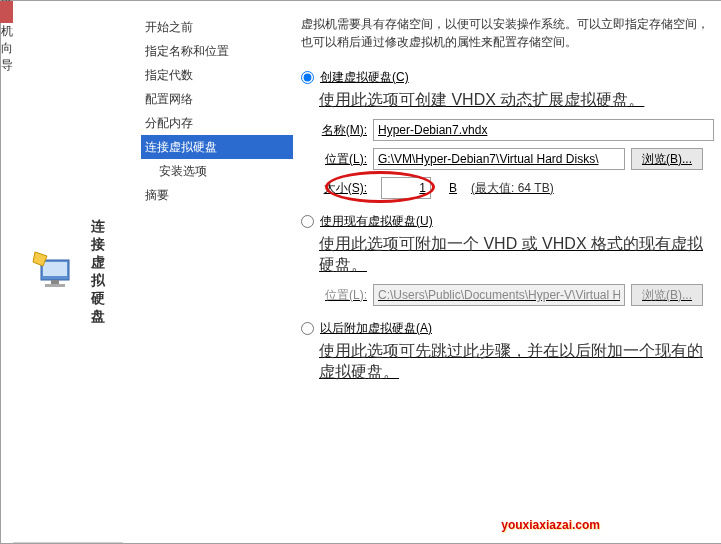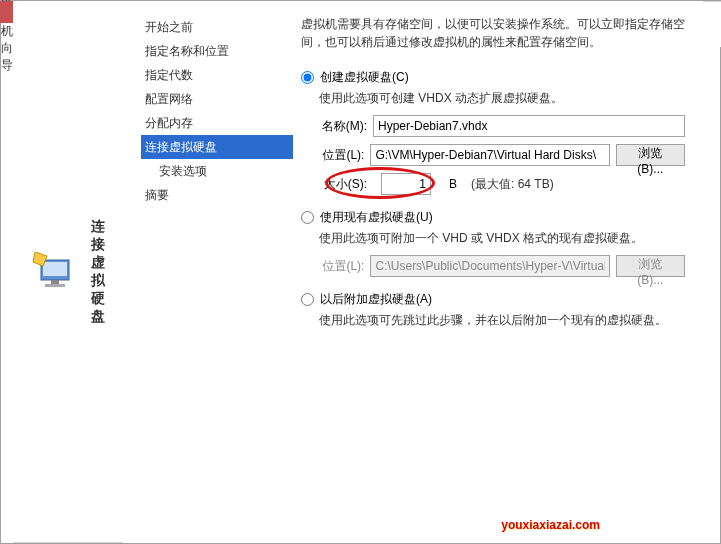--- a/index.html
+++ b/index.html
@@ -11,29 +11,29 @@
 .header { display: flex; align-items: center; padding: 10px 18px 10px 18px; border-bottom: 1px solid #d0d0d0; background: #fff; }
 .header-icon { width: 48px; height: 48px; margin-right: 12px; position: relative; }
 .header-title { font-size: 14px; font-weight: bold; color: #333; }
 .content { flex: 1; display: flex; background: #fff; }
 .sidebar { width: 170px; padding: 14px 0 0 18px; }
 .sidebar-item { padding: 2px 4px; font-size: 12px; color: #333; cursor: pointer; line-height: 20px; }
 .sidebar-item.selected { background: #2b6bcf; color: #fff; }
 .sidebar-item.indent { padding-left: 18px; }
 .main { flex: 1; padding: 14px 18px 0 8px; }
 .intro { font-size: 12px; color: #333; line-height: 18px; margin-bottom: 18px; }
-.radio-group { margin-bottom: 8px; }
+.radio-group { margin-bottom: 8px; text-decoration: underline; }
 .radio-row { display: flex; align-items: center; margin-bottom: 4px; }
 .radio-row input[type=radio] { margin-right: 6px; }
-.radio-desc { margin-left: 18px; font-size: 12px; color: #333; margin-bottom: 8px; }
+.radio-desc { margin-left: 18px; font-size: 16px; color: #333; margin-bottom: 8px; }
 .field-block { margin-left: 18px; margin-bottom: 14px; }
 .field-row { display: flex; align-items: center; margin-bottom: 7px; }
 .field-label { width: 54px; text-align: right; padding-right: 6px; font-size: 12px; }
 .field-input { height: 22px; border: 1px solid #a0a0a0; padding: 2px 4px; font-size: 12px; background: #fff; }
-.field-input.name { width: 312px; }
+.field-input.name { width: 341px; }
 .field-input.loc { width: 252px; }
 .field-input.size { width: 50px; text-align: right; }
 .field-input[disabled] { background: #f0f0f0; color: #888; }
 .browse-btn { height: 22px; padding: 0 10px; margin-left: 6px; border: 1px solid #a0a0a0; background: #e8e8e8; font-size: 12px; cursor: pointer; }
 .browse-btn[disabled] { color: #888; cursor: default; }
 .size-unit { margin-left: 4px; font-size: 12px; }
 .size-max { margin-left: 6px; font-size: 12px; color: #333; }
 .size-circle { position: absolute; border: 3px solid #d91414; border-radius: 50%; width: 110px; height: 32px; pointer-events: none; }
 .footer { height: 46px; border-top: 1px solid #d0d0d0; display: flex; align-items: center; justify-content: flex-end; padding: 0 14px; background: #fff; }
 .footer-btn { height: 24px; min-width: 80px; padding: 0 10px; margin-left: 6px; border: 1px solid #a0a0a0; background: #e8e8e8; font-size: 12px; cursor: pointer; }

